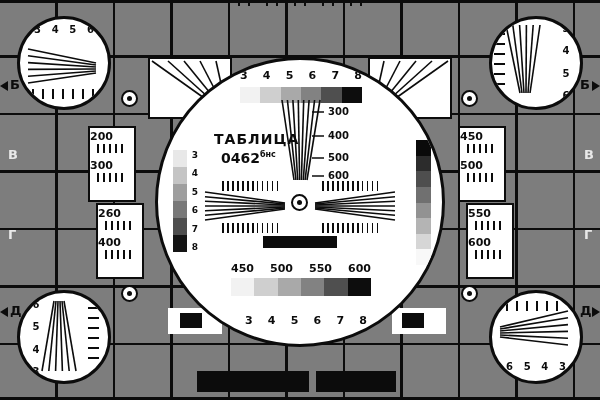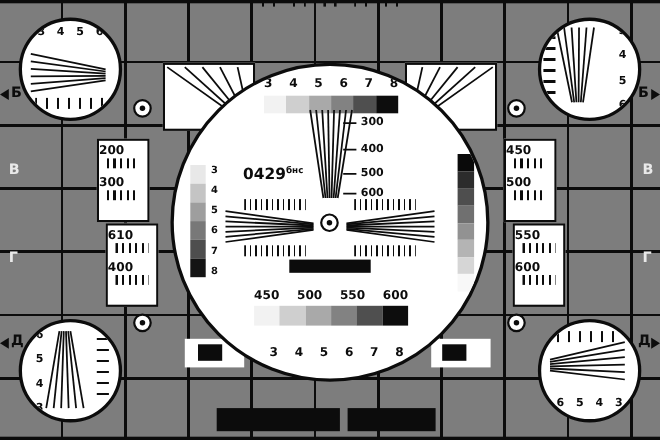--- a/index.html
+++ b/index.html
@@ -77,21 +77,21 @@
   <div class="abs bar" style="left:180px;top:313px;width:22px;height:15px"></div>
   <div class="abs bar" style="left:402px;top:313px;width:22px;height:15px"></div>
 
   <div class="abs sidebox" style="left:88px;top:126px;width:48px;height:76px">
     <span class="val">200</span>
     <div class="numlines"></div>
     <span class="val">300</span>
     <div class="numlines"></div>
   </div>
   <div class="abs sidebox" style="left:96px;top:203px;width:48px;height:76px">
-    <span class="val">610</span>
+    <span class="val">260</span>
     <div class="numlines"></div>
     <span class="val">400</span>
     <div class="numlines"></div>
   </div>
 
   <div class="abs sidebox" style="left:458px;top:126px;width:48px;height:76px">
     <span class="val">450</span>
     <div class="numlines"></div>
     <span class="val">500</span>
     <div class="numlines"></div>
@@ -243,21 +243,22 @@
         <line x1="237" y1="155.3" x2="157" y2="148"></line>
         <line x1="237" y1="160" x2="157" y2="149"></line>
       </g>
     </svg>
 
     <span class="abs wlabel" style="top:46px">300</span>
     <span class="abs wlabel" style="top:70px">400</span>
     <span class="abs wlabel" style="top:92px">500</span>
     <span class="abs wlabel" style="top:110px">600</span>
 
-    <span class="abs code" style="left:63px;top:90px"><span>0429</span><sup>бнс</sup></span>
+    <span class="abs title" style="left:56px;top:71px">ТАБЛИЦА</span>
+    <span class="abs code" style="left:63px;top:90px"><span>0462</span><sup>бнс</sup></span>
 
     <div class="abs vstrip" style="left:15px;top:90px;width:14px;height:102px">
       <div class="step" style="background: rgb(232, 232, 232);"></div>
       <div class="step" style="background: rgb(196, 196, 196);"></div>
       <div class="step" style="background: rgb(158, 158, 158);"></div>
       <div class="step" style="background: rgb(120, 120, 120);"></div>
       <div class="step" style="background: rgb(78, 78, 78);"></div>
       <div class="step" style="background: rgb(20, 20, 20);"></div>
     </div>
     <div class="abs numcol" style="left:31px;top:90px;width:12px;height:102px;font-size:9px">

